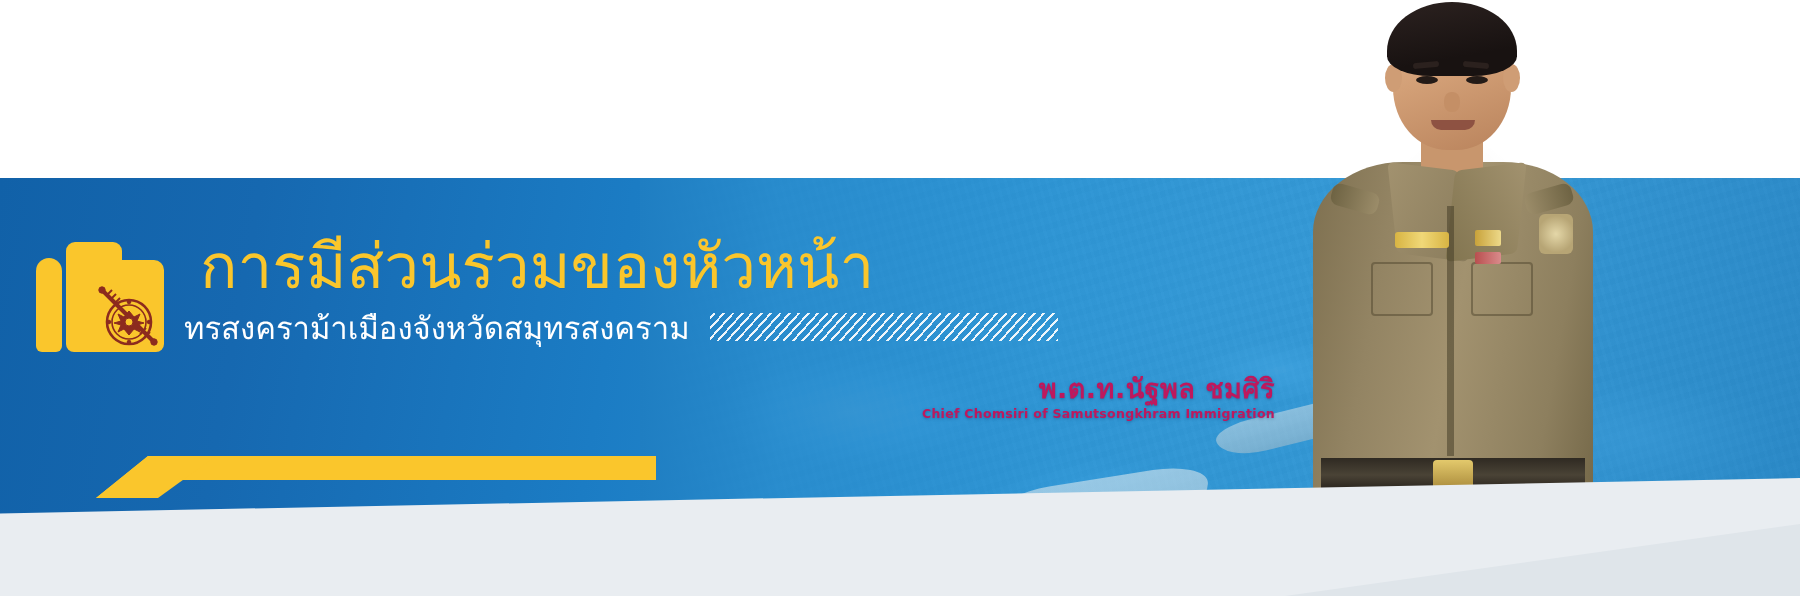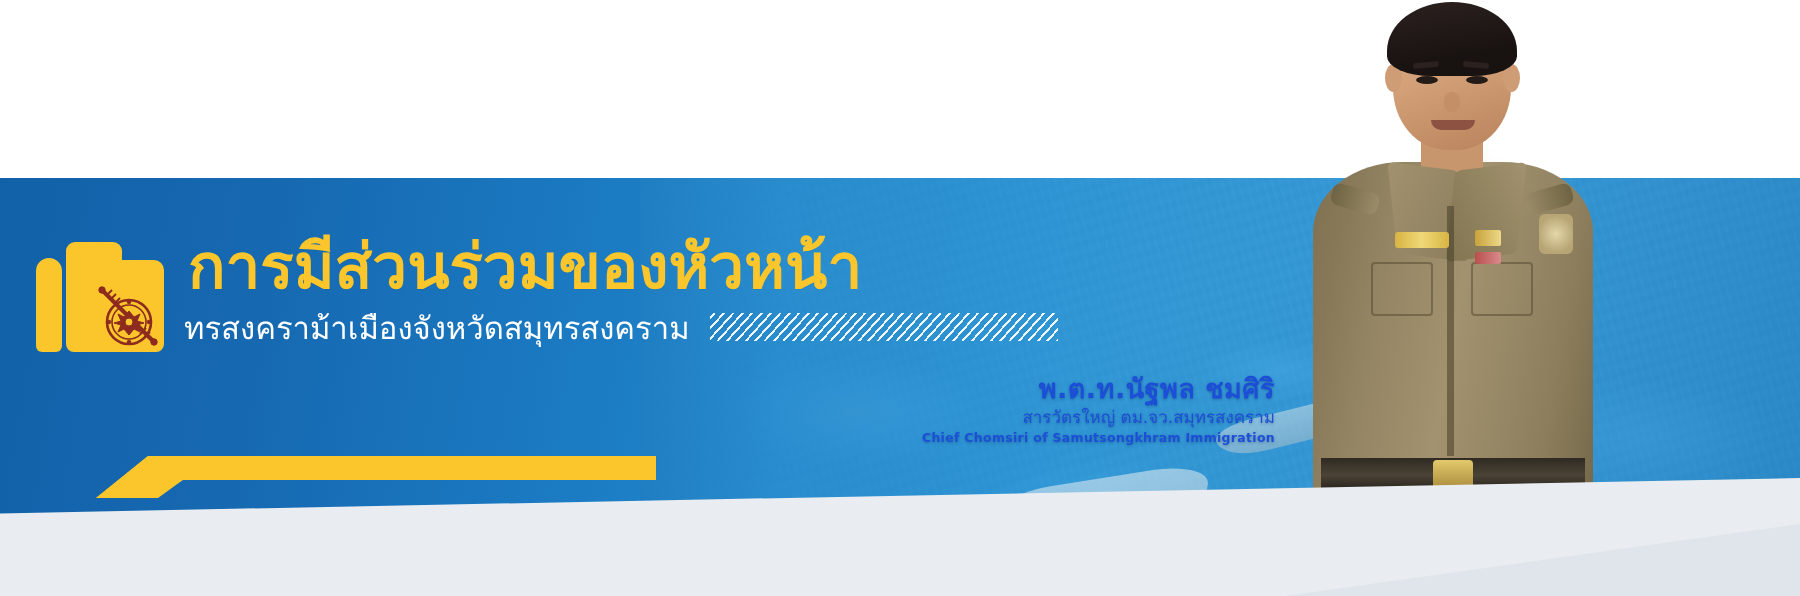--- a/index.html
+++ b/index.html
@@ -88,37 +88,37 @@
     position:absolute; left:30px; top:28px; width:98px; height:92px;
     background:#fac62c; border-radius:0 10px 8px 8px;
   }
   .emblem{
     position:absolute; left:60px; top:54px; width:66px; height:66px;
   }
   .emblem svg{ display:block; }
 
   
   .title-main{
-    position:absolute; left:188px; top:232px;
-    font-size:62px; line-height:70px; font-weight:bold;
+    position:absolute; left:200px; top:232px;
+    font-size:62px; line-height:70px; font-weight:normal;
     color:#fac62c; white-space:nowrap;
     font-family:"DejaVu Sans","Liberation Sans",sans-serif;
     text-shadow:0 1px 0 rgba(0,0,0,.05);
   }
   .title-sub{
     position:absolute; left:184px; top:310px;
     font-size:31px; line-height:36px; font-weight:normal;
     color:#ffffff; white-space:nowrap;
     font-family:"DejaVu Sans","Liberation Sans",sans-serif;
   }
 
   
   .name-block{
     position:absolute; right:525px; top:372px; width:480px;
-    text-align:right; color:#1d4ed8;
+    text-align:right; color:#be185d;
     text-shadow:0 1px 3px rgba(0,40,80,.35);
   }
   .name-th{ font-size:27px; line-height:33px; font-weight:bold; letter-spacing:.5px;}
   .rank-th{ font-size:17px; line-height:24px; font-weight:normal; }
   .name-en{ font-size:22px; line-height:30px; font-weight:normal; margin-top:7px; letter-spacing:.4px;}
   .rank-en{ font-size:12.5px; line-height:17px; font-weight:bold; letter-spacing:.3px;}
 
   
   .officer{ position:absolute; right:175px; top:0; width:350px; height:596px; }
   .off-shadow{
@@ -260,21 +260,20 @@
       </svg>
     </div>
   </div>
 
   <div class="title-main">การมีส่วนร่วมของหัวหน้า</div>
   <div class="title-sub">ทรสงคราม้าเมืองจังหวัดสมุทรสงคราม</div>
   <div class="hatch-bar"></div>
 
   <div class="name-block">
     <div class="name-th">พ.ต.ท.นัฐพล ชมศิริ</div>
-    <div class="rank-th">สารวัตรใหญ่ ตม.จว.สมุทรสงคราม</div>
     <div class="rank-en">Chief Chomsiri of Samutsongkhram Immigration</div>
   </div>
 
   <div class="officer">
     <div class="off-shadow"></div>
     <div class="off-torso"></div>
     <div class="off-neck"></div>
     <div class="off-collar-l"></div>
     <div class="off-collar-r"></div>
     <div class="off-placket"></div>

